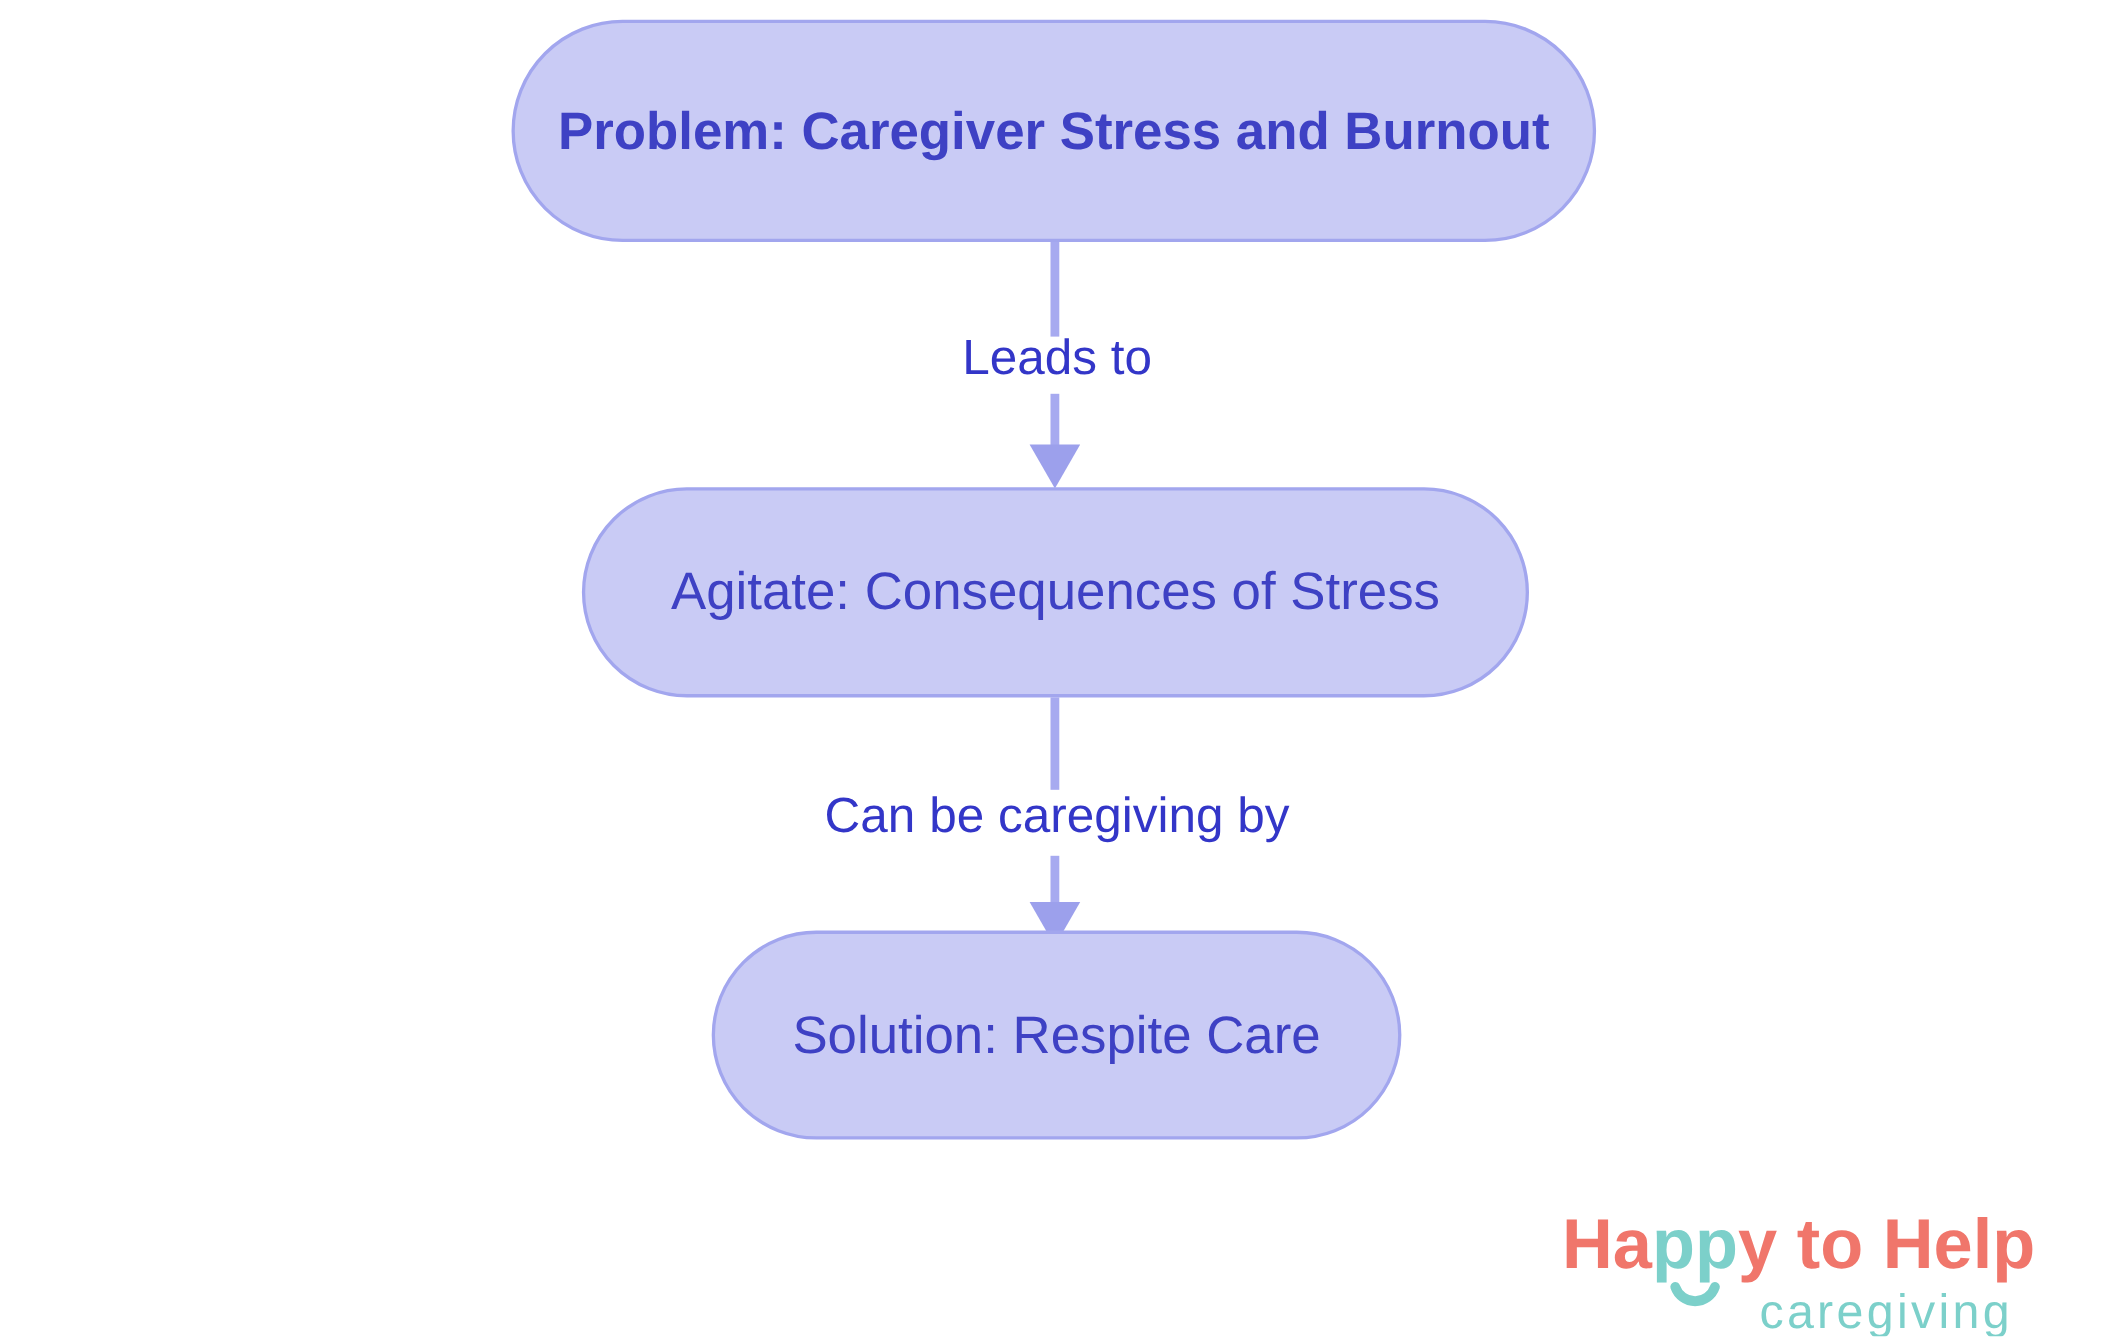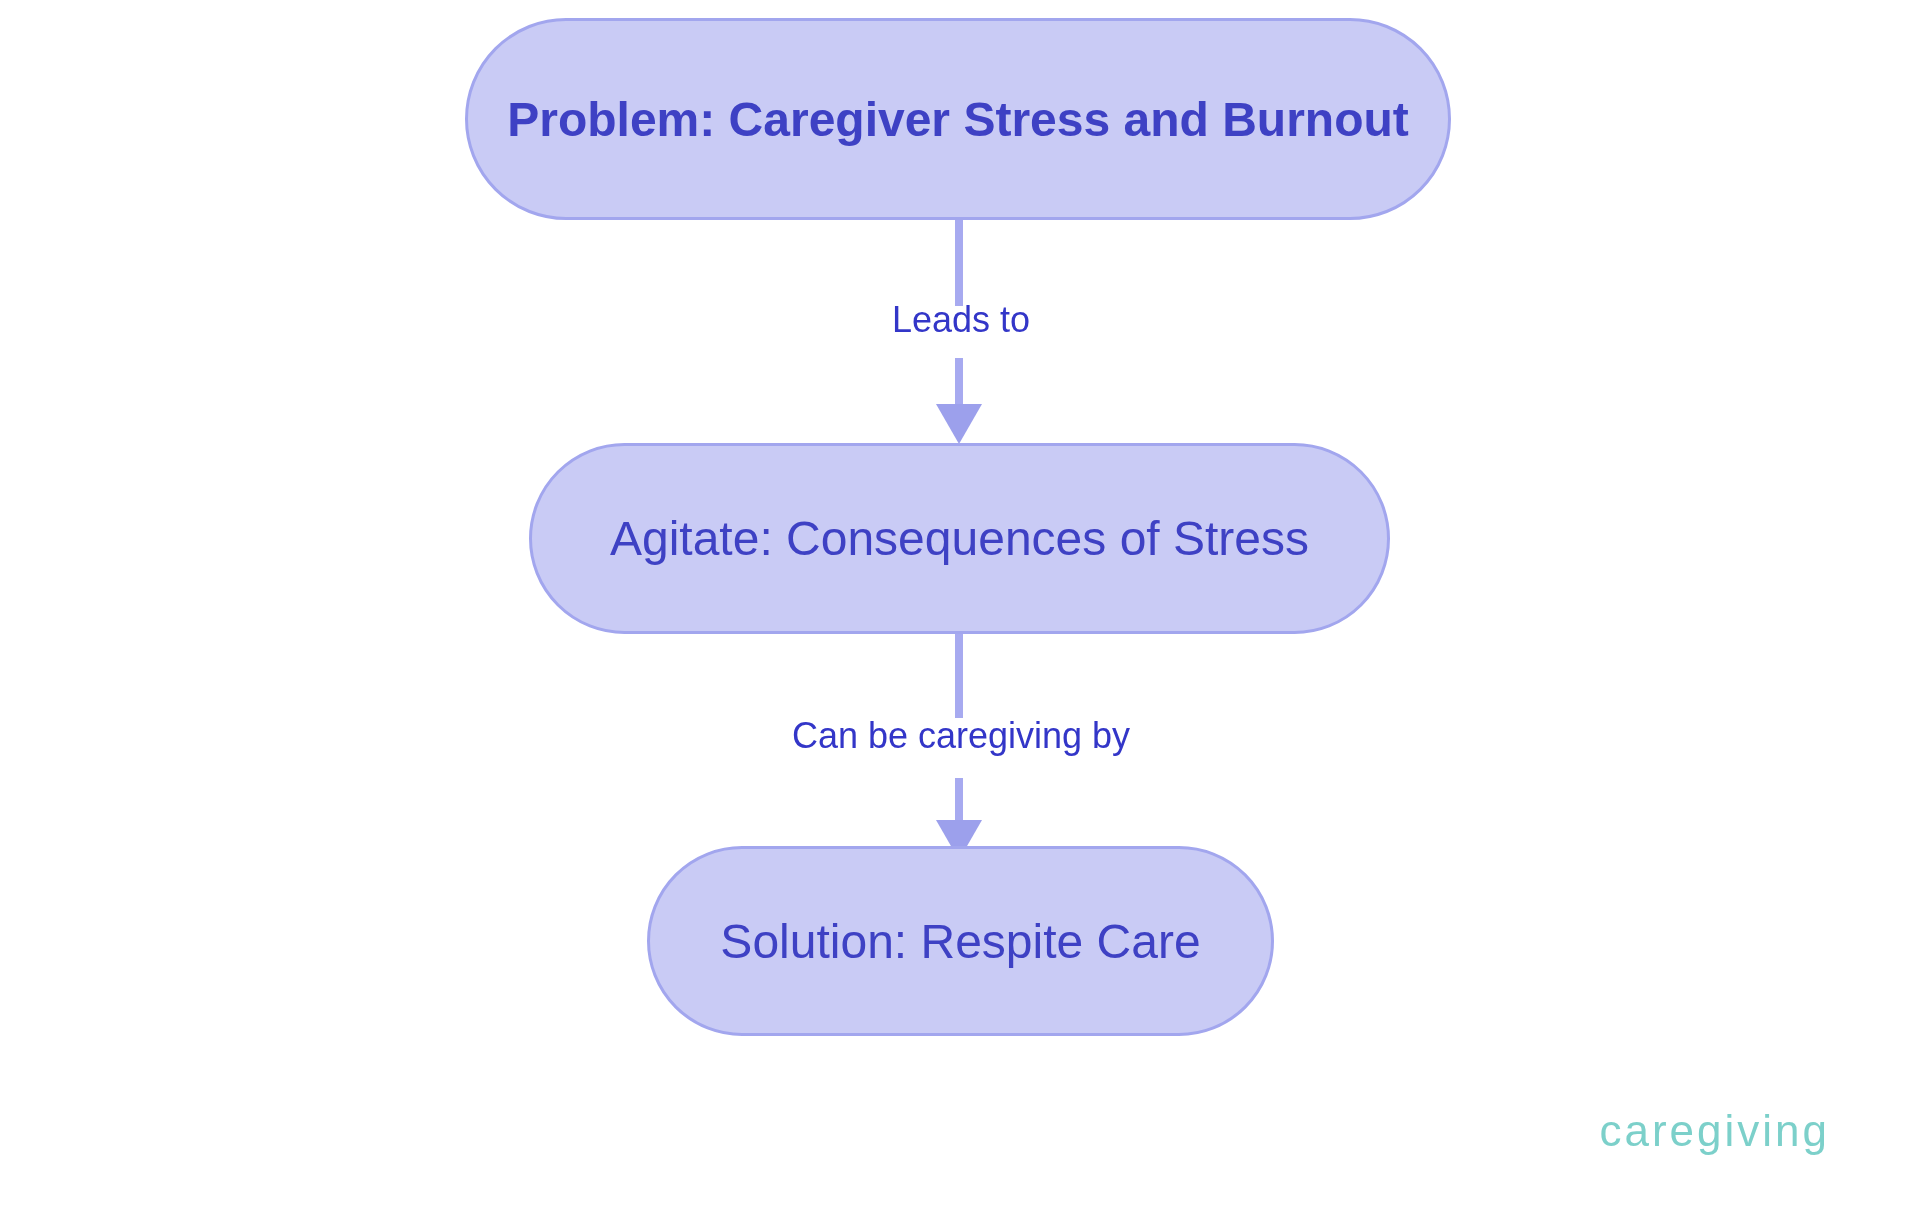--- a/index.html
+++ b/index.html
@@ -57,21 +57,21 @@
     border-top: 40px solid #9ca0ec;
   }
   .head-1 { top: 404px; }
   .head-2 { top: 820px; }
 
   .edge-label {
     position: absolute;
     left: 961px;
     transform: translateX(-50%);
     color: #3336c8;
-    font-size: 36px;
+    font-size: 45px;
     white-space: nowrap;
     line-height: 1.1;
   }
   .label-1 { top: 300px; }
   .label-2 { top: 716px; }
 
   
   .logo {
     position: absolute;
     left: 1420px;
@@ -129,16 +129,21 @@
   <div class="vline seg-2a"></div>
   <div class="edge-label label-2">Can be caregiving by</div>
   <div class="vline seg-2b"></div>
   <div class="arrowhead head-2"></div>
 
   <div class="node node-solution">
     <span>Solution: Respite Care</span>
   </div>
 
   <div class="logo">
+    <div class="logo-line1">
+      <span>Ha</span><span class="logo-pp"><span>pp</span><svg class="logo-smile" width="50" height="36" viewBox="0 0 50 36">
+            <path d="M7 6 A 19 19 0 0 0 43 6" fill="none" stroke="#7cd0ca" stroke-width="9" stroke-linecap="round"></path>
+          </svg></span><span>y to Help</span>
+    </div>
     <div class="logo-tagline">caregiving</div>
   </div>
 
 </div>
 
 </body></html>

